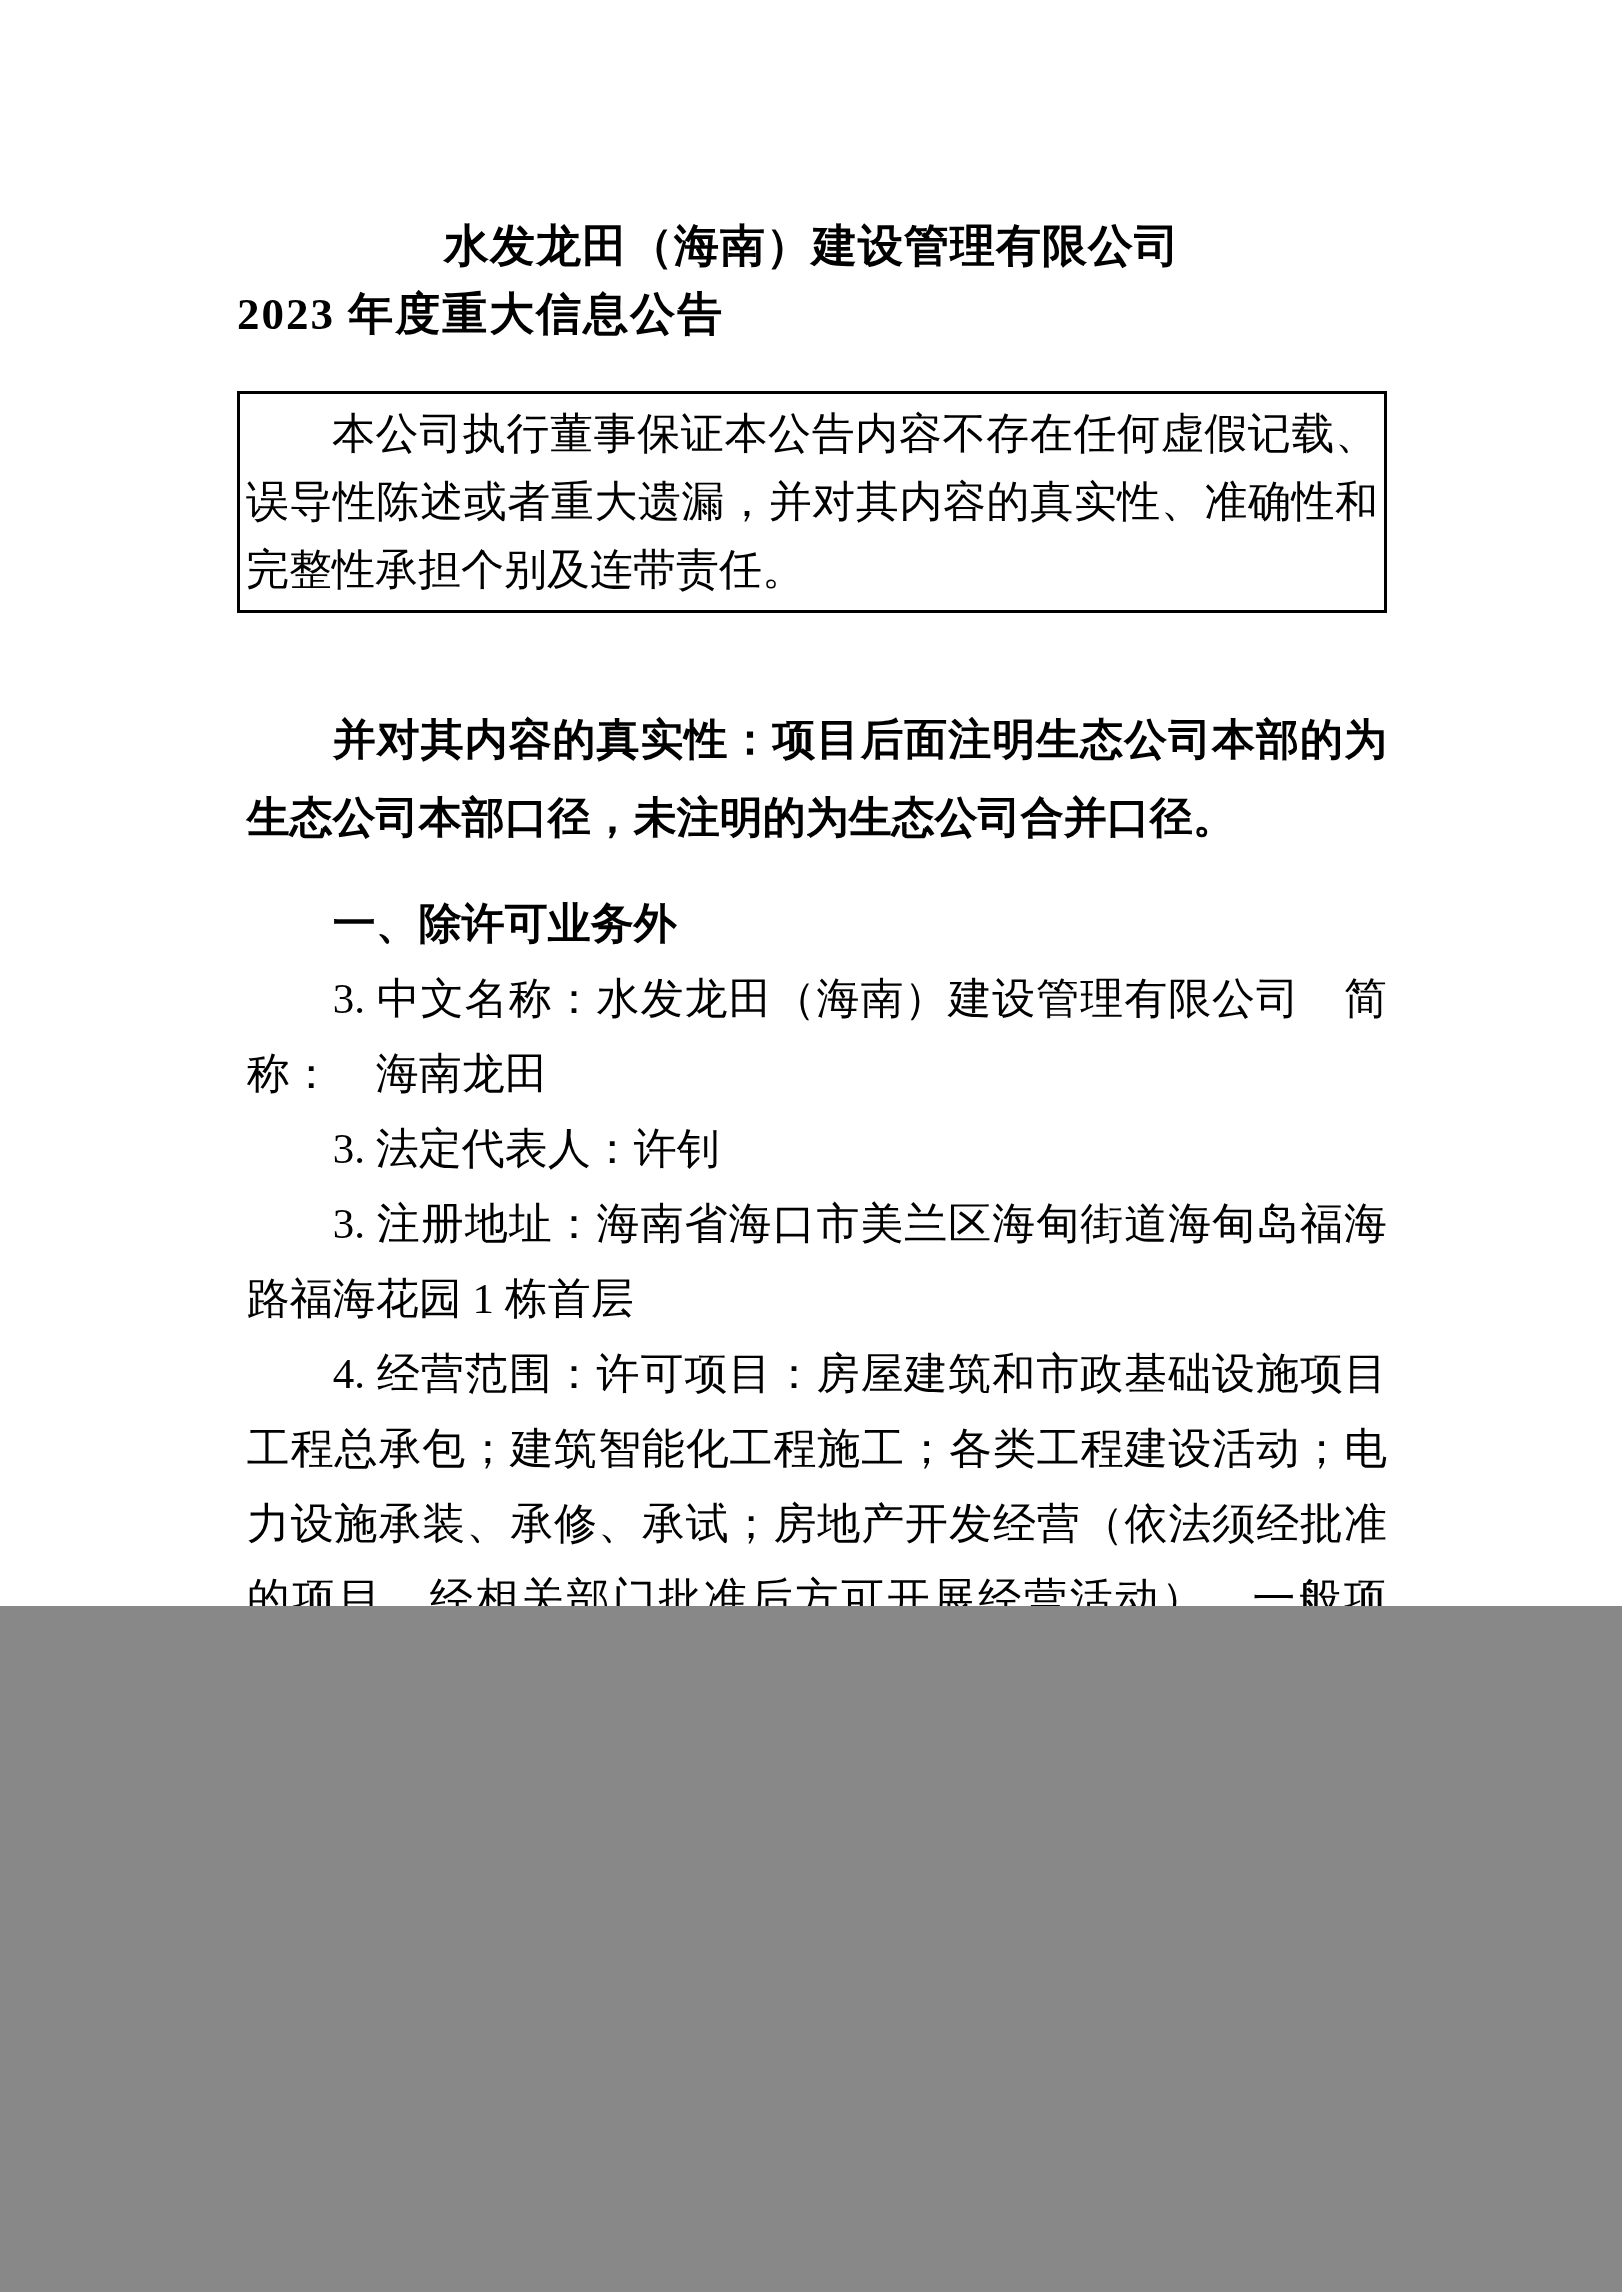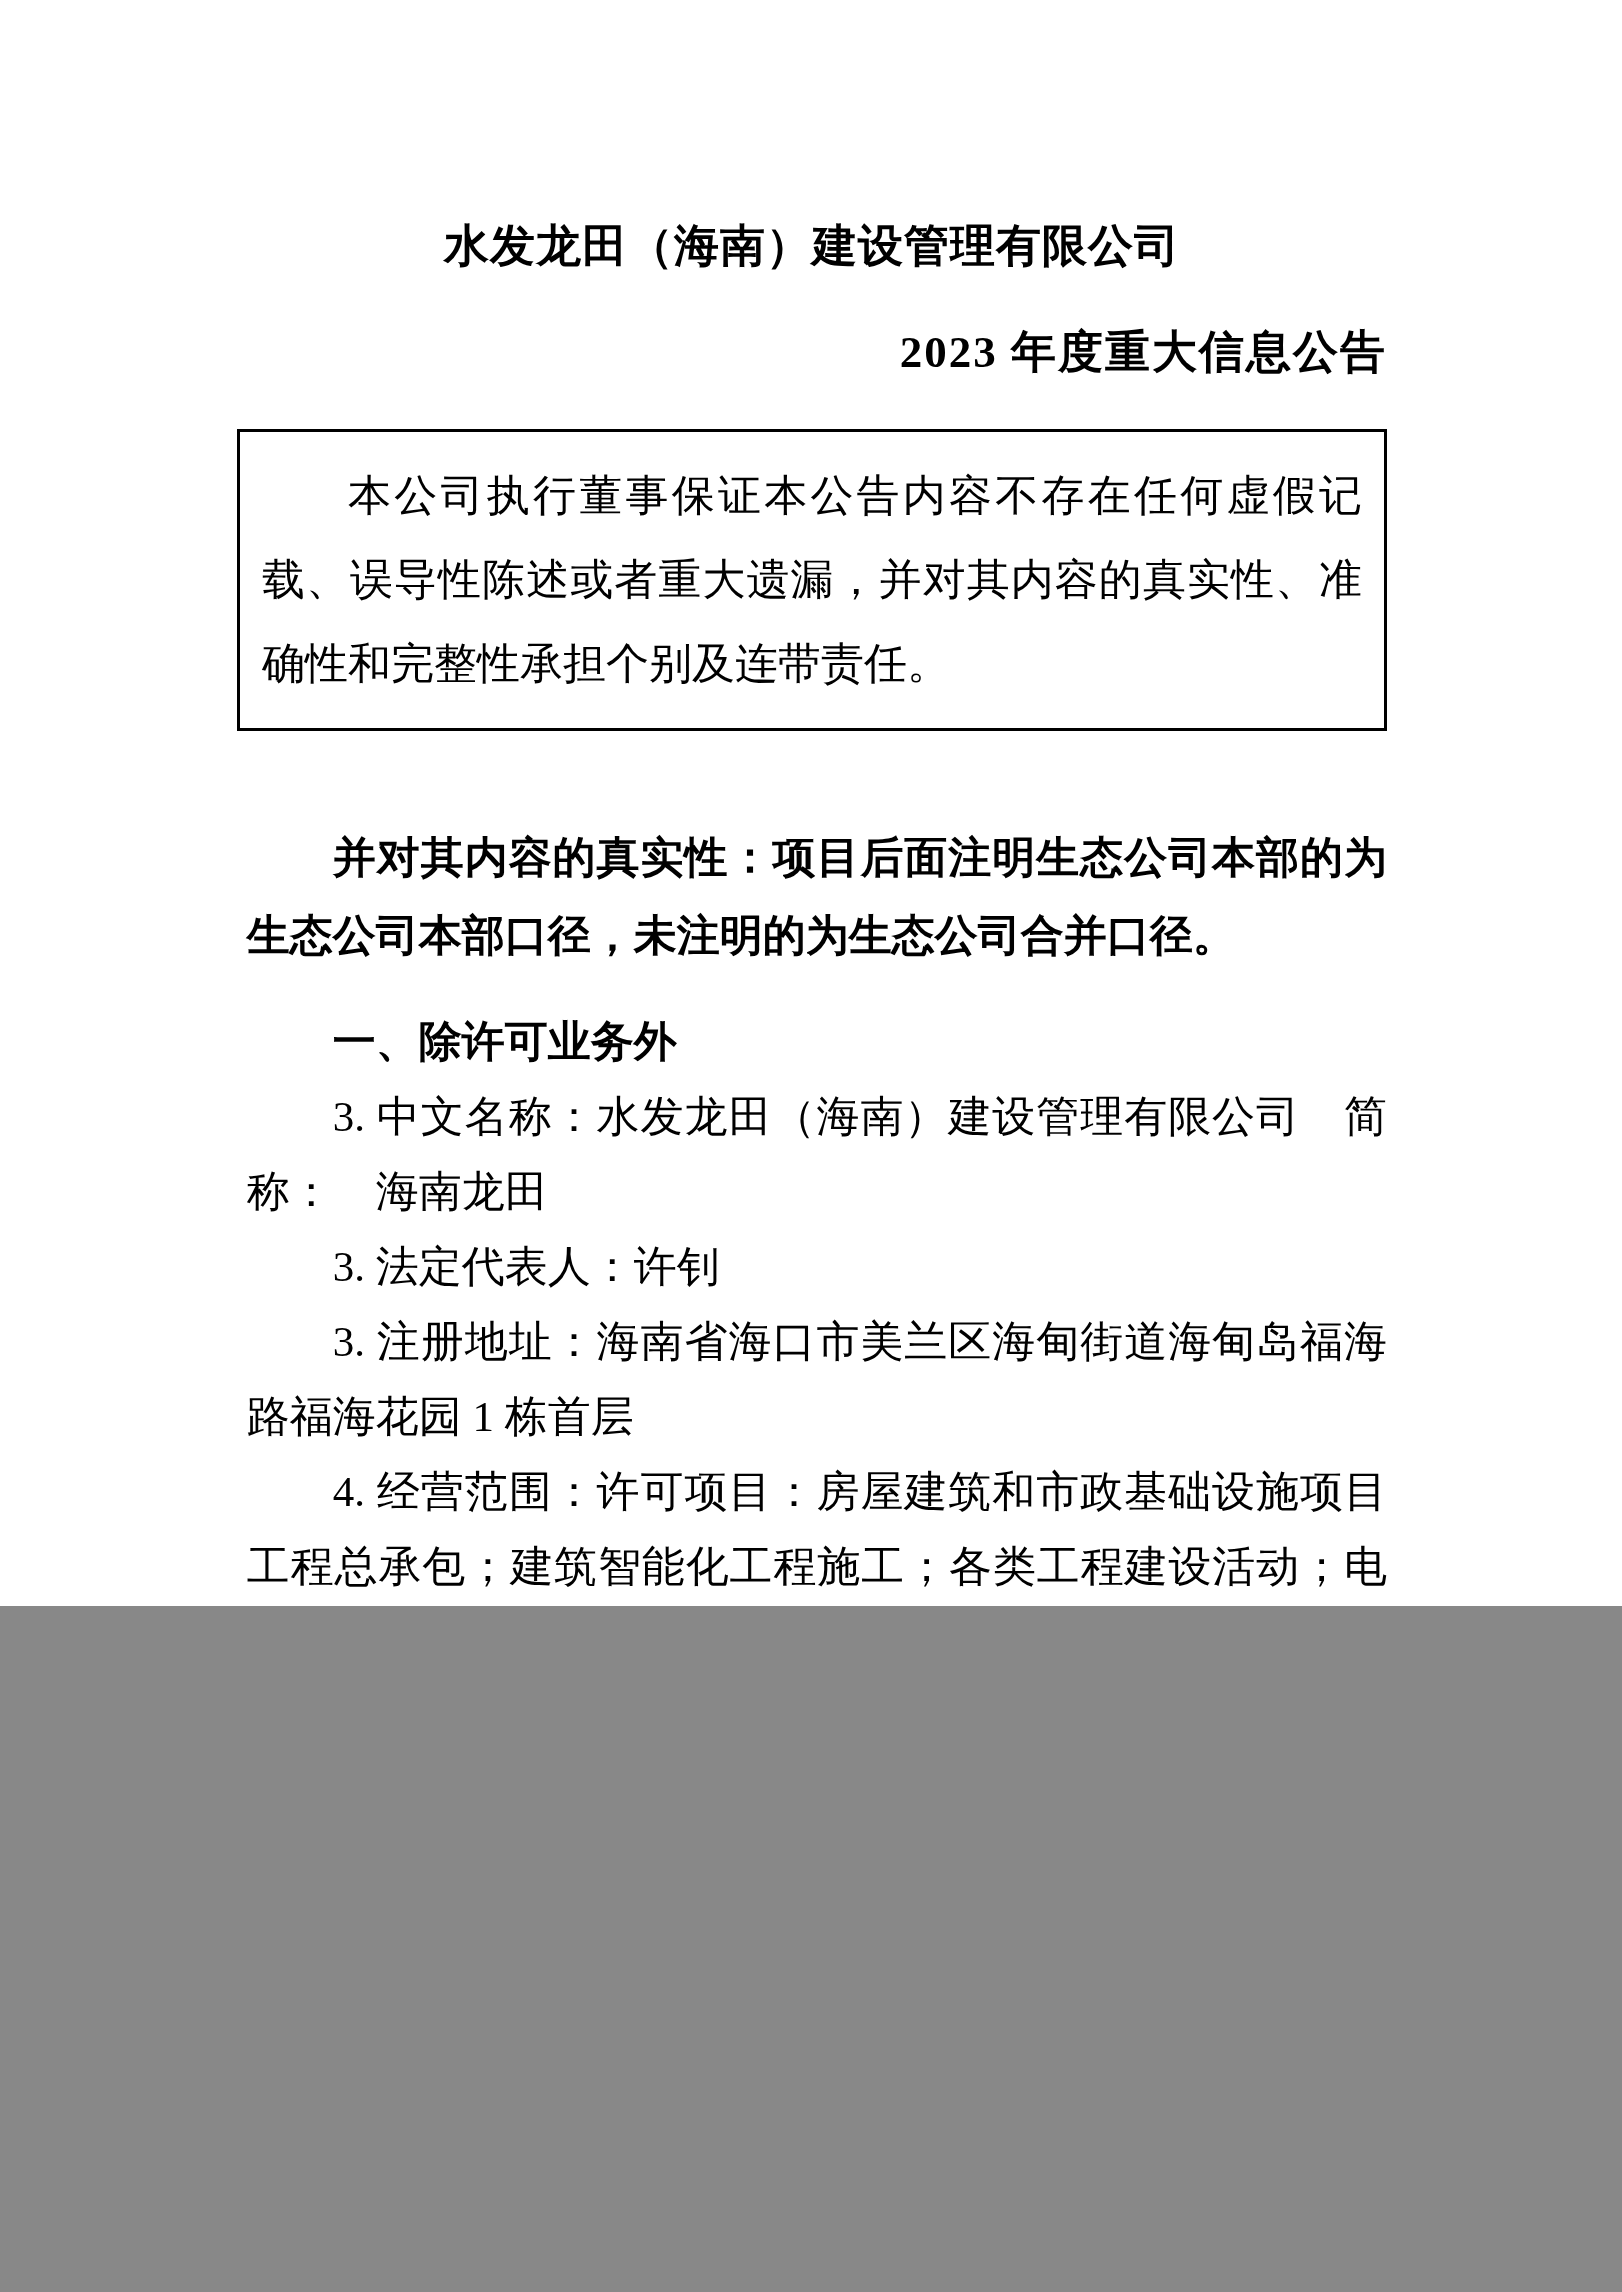--- a/index.html
+++ b/index.html
@@ -21,37 +21,37 @@
   }
   .title-line1 {
     margin: 0;
     text-align: center;
     font-size: 45px;
     font-weight: bold;
     line-height: 51px;
     letter-spacing: 1px;
   }
   .title-line2 {
-    margin: 55px 0 0 0;
-    text-align: right;
+    margin: 17px 0 0 0;
+    text-align: left;
     font-size: 45px;
     font-weight: bold;
     line-height: 51px;
     letter-spacing: 2px;
   }
   .disclaimer-box {
     margin-top: 51px;
     border: 3.9px solid #000000;
     padding: 5.9px 5.9px 5.9px 5.9px;
     box-sizing: border-box;
   }
   .disclaimer-box p {
-    margin: 16px;
+    margin: 0;
     font-size: 43px;
-    line-height: 84px;
+    line-height: 68px;
     text-indent: 2em;
     text-align: justify;
     font-family: "Liberation Serif", serif;
   }
   .caliber-note {
     margin: 88px 0 0 9.8px;
     font-size: 43px;
     font-weight: bold;
     line-height: 78px;
     text-indent: 2em;

